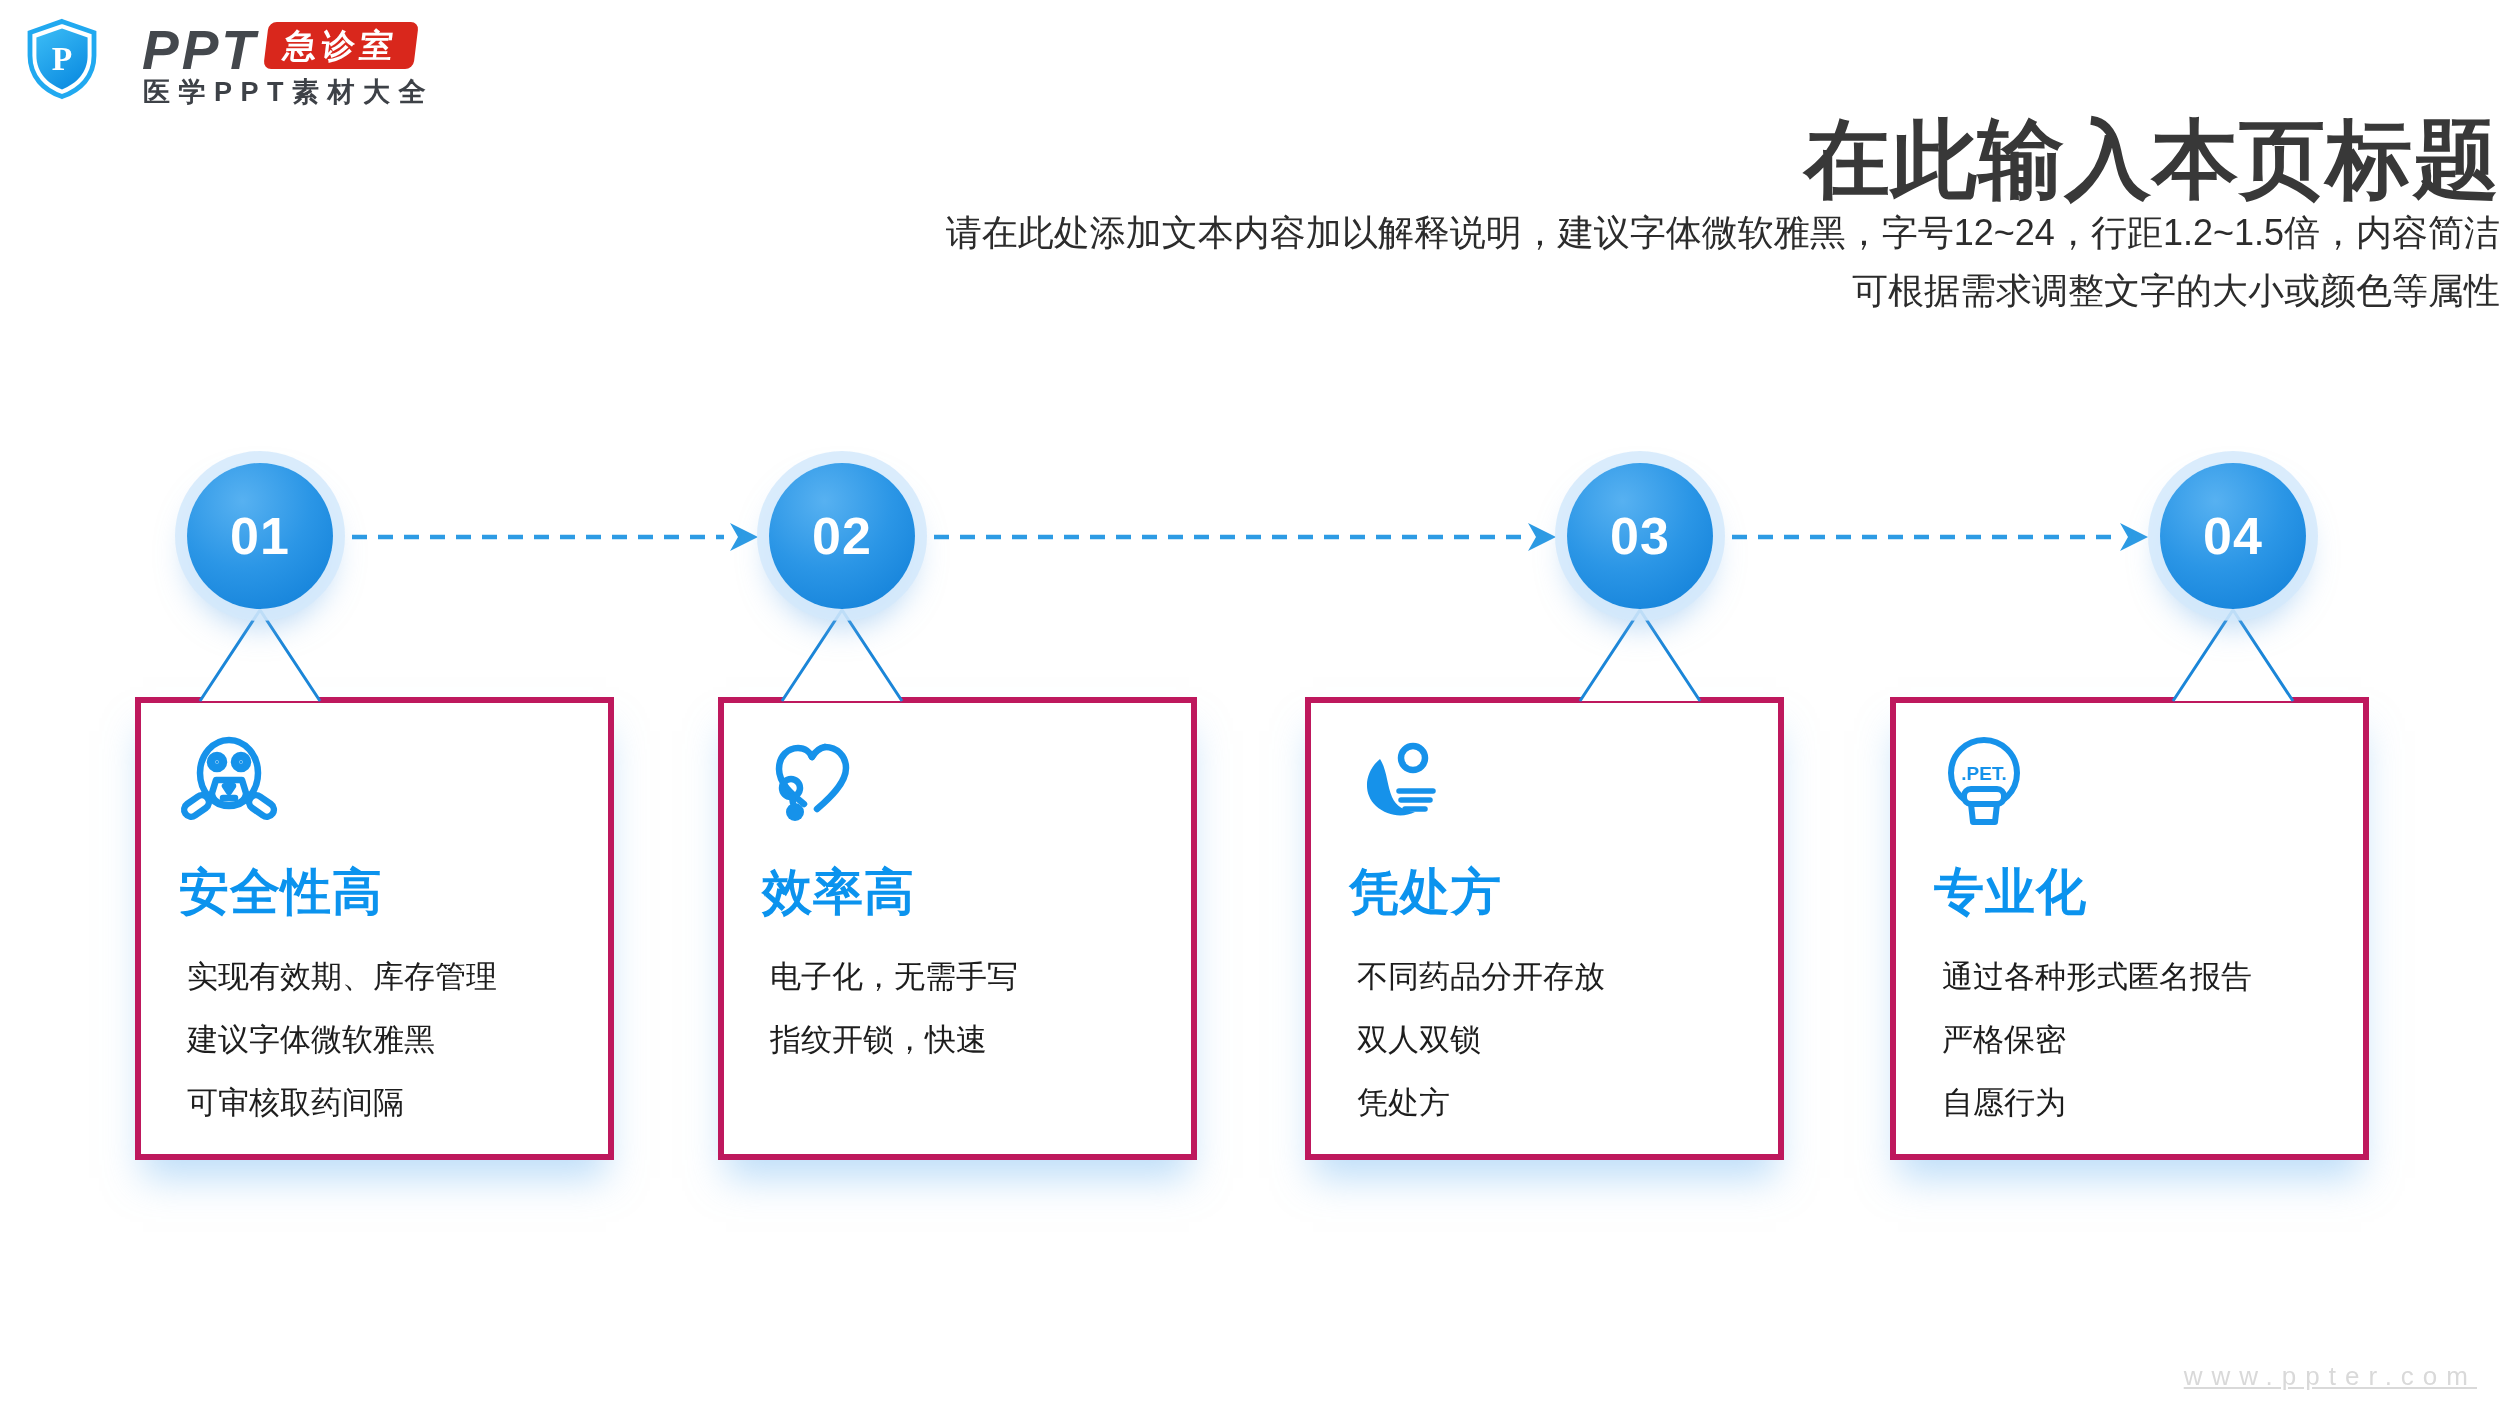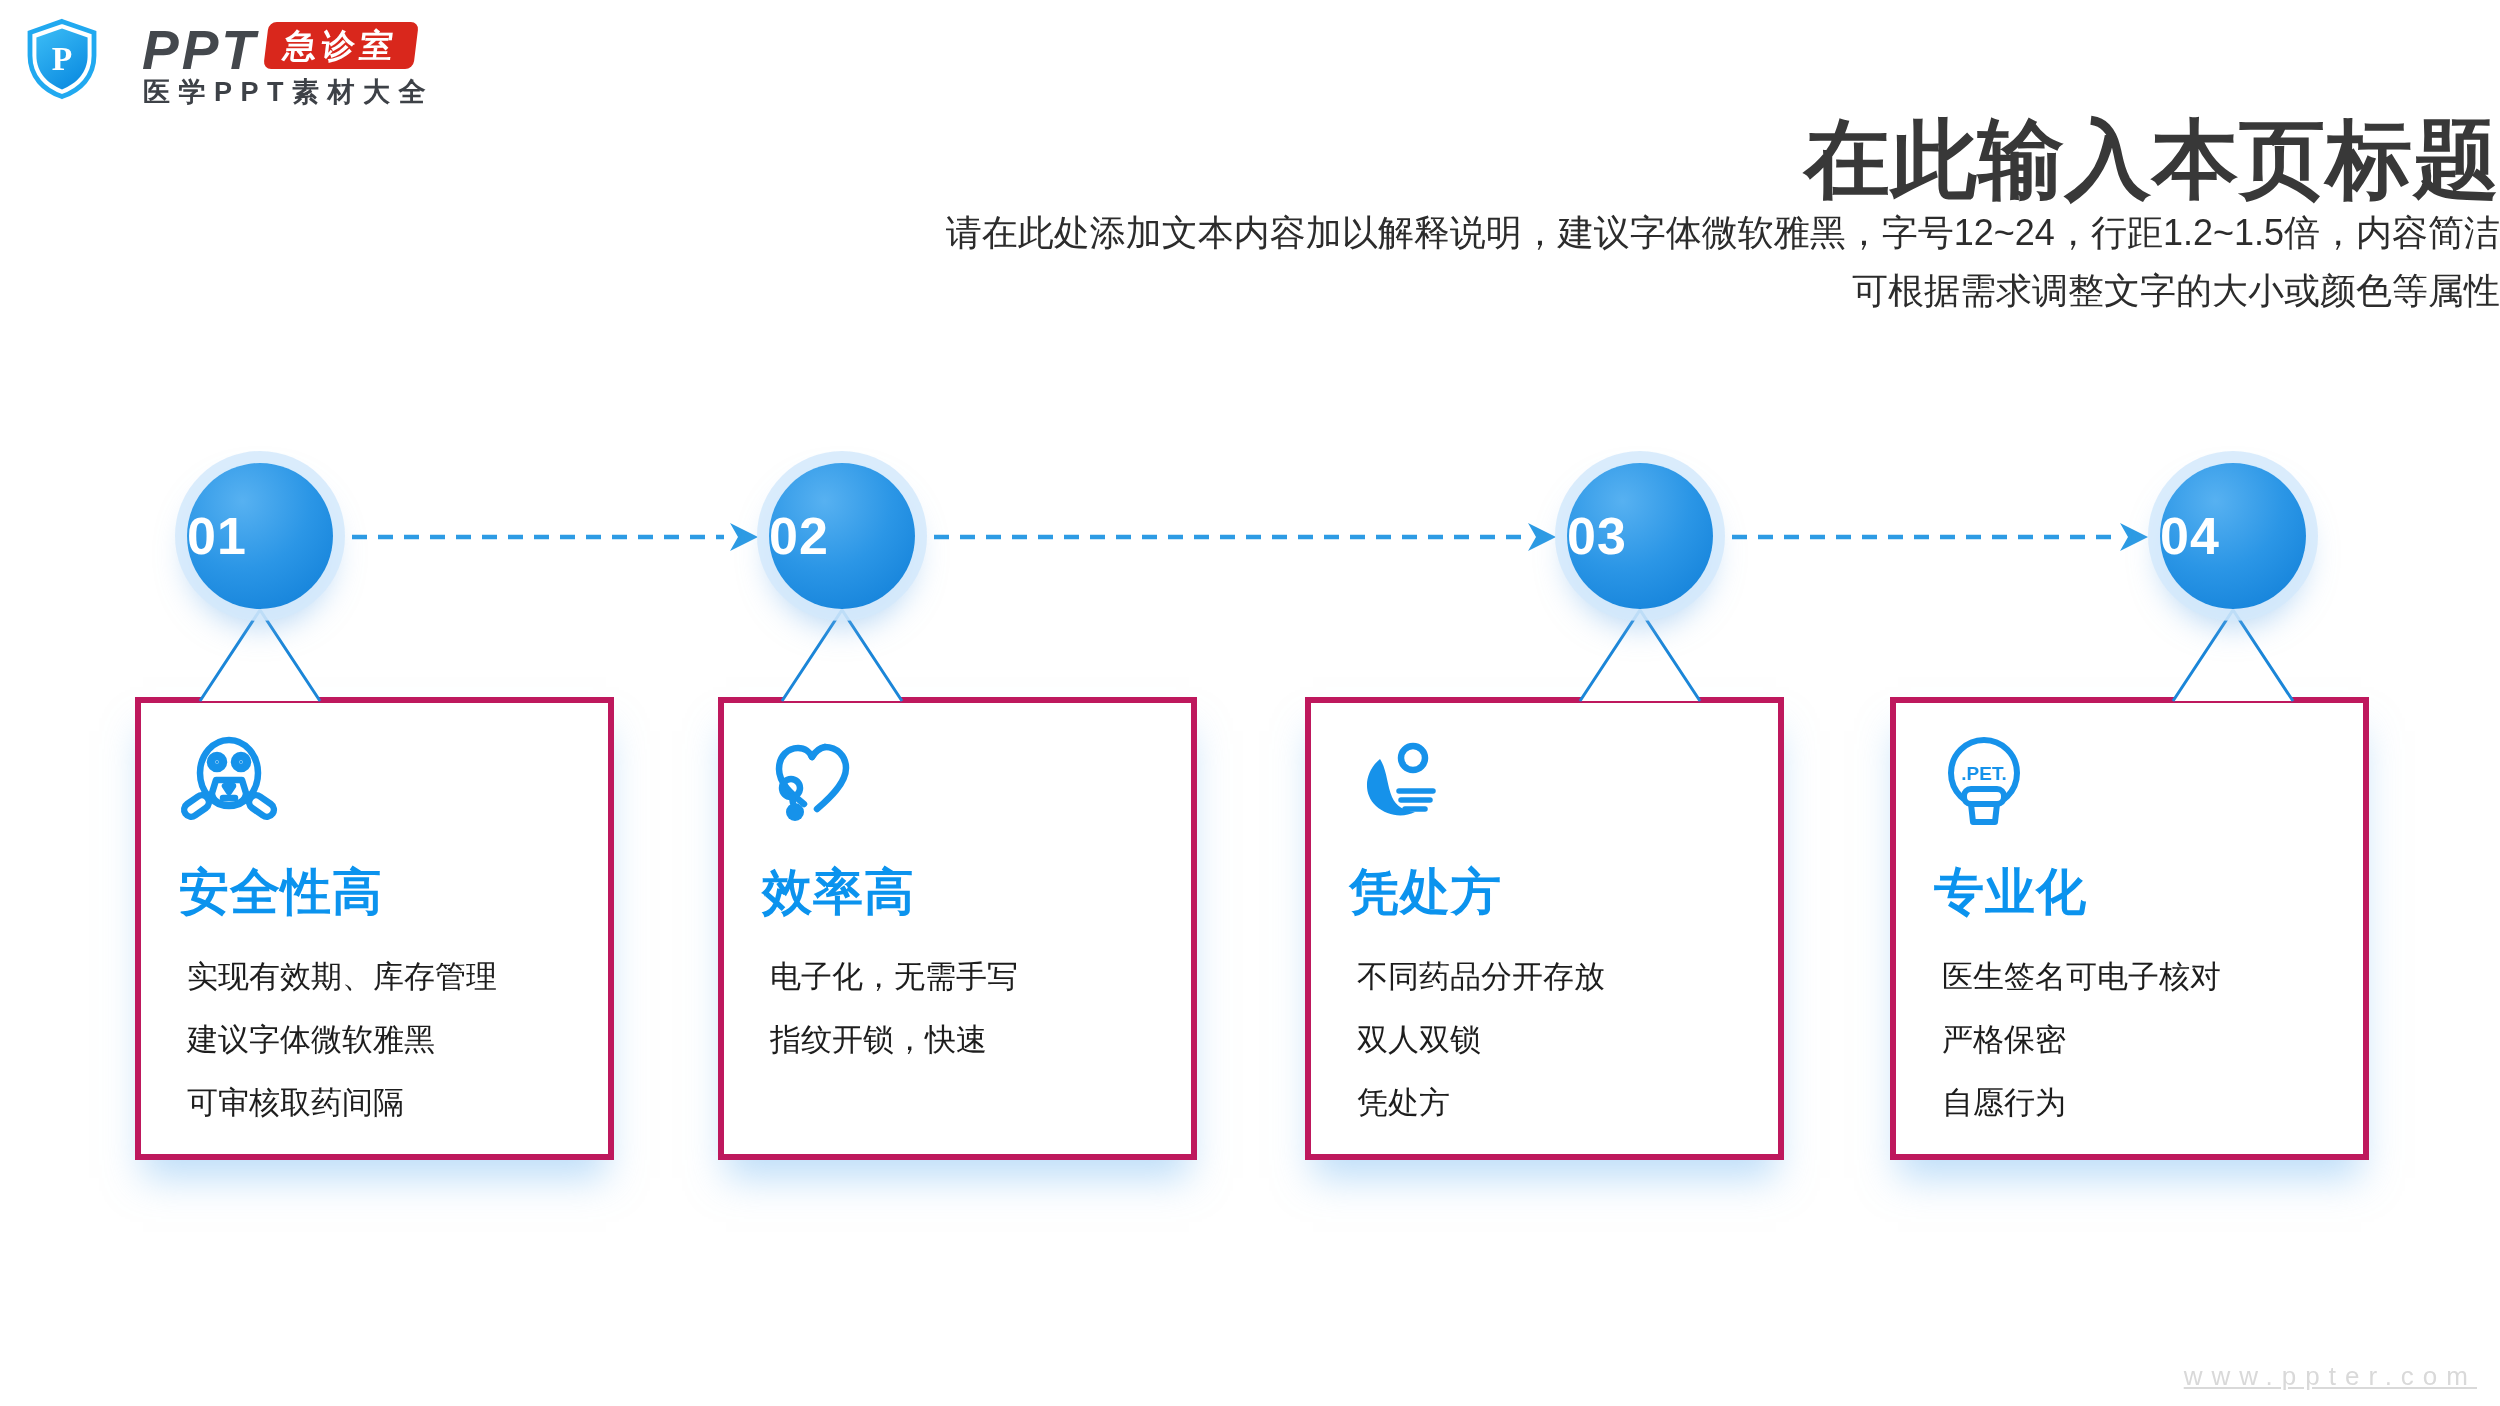--- a/index.html
+++ b/index.html
@@ -20,21 +20,21 @@
   
   .title{position:absolute;top:44px;left:0;width:100%;text-align:right;
          font-size:86px;font-weight:900;color:#383838;letter-spacing:1px;}
   .subtitle{position:absolute;top:204px;left:0;width:100%;text-align:right;
             font-size:36px;line-height:1.62;color:#2c2c2c;}
 
   
   .circle{position:absolute;top:463px;width:146px;height:146px;border-radius:50%;z-index:4;
           background:radial-gradient(circle at 38% 26%,#57b1f1 0%,#2b96e6 48%,#0d7cd6 100%);
           box-shadow:0 0 0 12px rgba(212,233,251,0.85),0 18px 30px rgba(120,180,235,0.5);
-          display:flex;align-items:center;}
+          display:flex;align-items:center;justify-content:center;}
   .circle span{color:#ffffff;font-size:52px;font-weight:800;letter-spacing:1px;}
 
   .deco{position:absolute;left:0;top:0;width:2500px;height:1406px;z-index:3;pointer-events:none;}
 
   
   .card{position:absolute;top:697px;width:479px;height:463px;box-sizing:border-box;
         background:#ffffff;border:6px solid #be185d;z-index:1;
         box-shadow:0 26px 36px -8px rgba(125,190,244,0.5);padding:28px 36px 0 38px;}
   .icon-wrap{width:100px;height:100px;}
   .icon-wrap svg{width:100px;height:100px;display:block;}
@@ -137,21 +137,21 @@
       <svg viewBox="0 0 100 100" fill="none" stroke="#1692ea" stroke-width="6" stroke-linecap="round" stroke-linejoin="round">
         <circle cx="50" cy="42" r="33"></circle>
         <text x="50" y="49" text-anchor="middle" font-size="19" font-weight="bold" fill="#1692ea" stroke="none" font-family="Liberation Sans, sans-serif">.PET.</text>
         <rect x="28" y="58" width="44" height="36" fill="#ffffff" stroke="none"></rect>
         <rect x="30" y="58" width="40" height="15" rx="7"></rect>
         <path d="M37,73 L63,73 L61,91 L39,91 Z"></path>
       </svg>
     </div>
     <h3 class="card-heading">专业化</h3>
     <div class="card-body">
-      <p class="card-line">医生签名可电子核对</p>
+      <p class="card-line">通过各种形式匿名报告</p>
       <p class="card-line">严格保密</p>
       <p class="card-line">自愿行为</p>
     </div>
   </div>
 
   <svg class="deco" viewBox="0 0 2500 1406">
     <g>
       <line x1="352" y1="537" x2="724" y2="537" stroke="#2d9be4" stroke-width="4.5" stroke-dasharray="15 11"></line>
       <polygon points="730,523 758,537 730,551 738,537" fill="#2d9be4"></polygon>
     </g>

